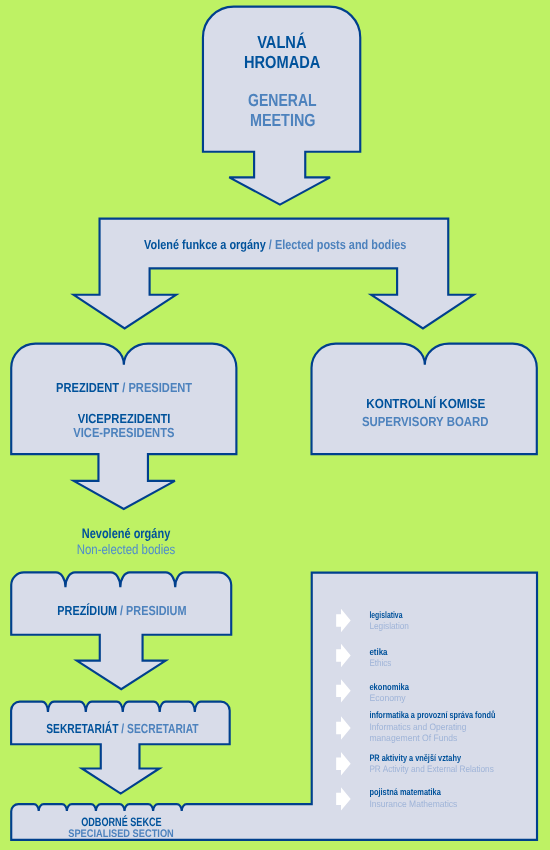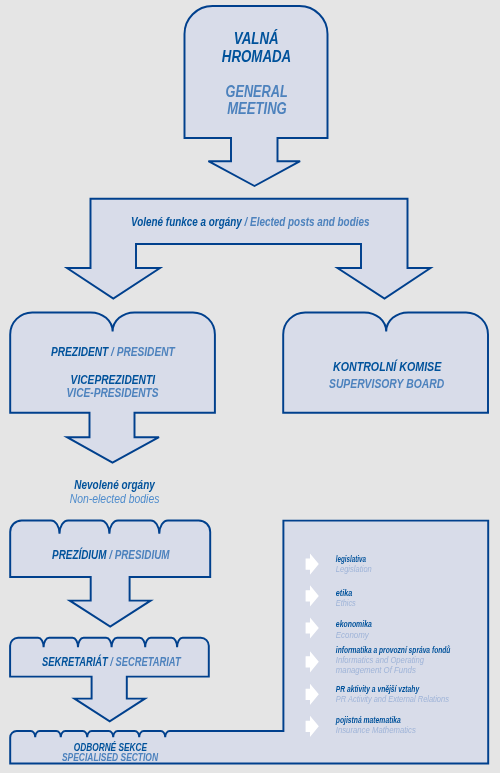--- a/index.html
+++ b/index.html
@@ -1,18 +1,18 @@
 <!DOCTYPE html>
 <html><head>
 <meta charset="utf-8">
 <title>Organizational Structure</title>
 <style>
   html,body{margin:0;padding:0;background:#ffffff;}
   body{width:500px;height:773px;font-family:"Liberation Sans",sans-serif;overflow:hidden;}
-  #chart{position:relative;width:500px;height:773px;background:#e5e5e5;font-style:italic;}
+  #chart{position:relative;width:500px;height:773px;background:#bef264;}
   svg#shapes{position:absolute;left:0;top:0;width:500px;height:773px;display:block;}
   path.node{fill:#d8dce9;stroke:#00408d;stroke-width:1.95;stroke-linejoin:miter;}
   text{font-family:"Liberation Sans",sans-serif;white-space:pre;}
   text.cz{fill:#00529b;font-weight:bold;}
   text.en{fill:#4d82bd;font-weight:bold;}
   text.enlight{fill:#9fb4d8;font-weight:normal;}
   text.enreg{fill:#4f8ccc;font-weight:normal;}
   tspan.cz{fill:#00529b;font-weight:bold;}
   tspan.en{fill:#4d82bd;font-weight:bold;}
   path.arrowicon{fill:#ffffff;}

